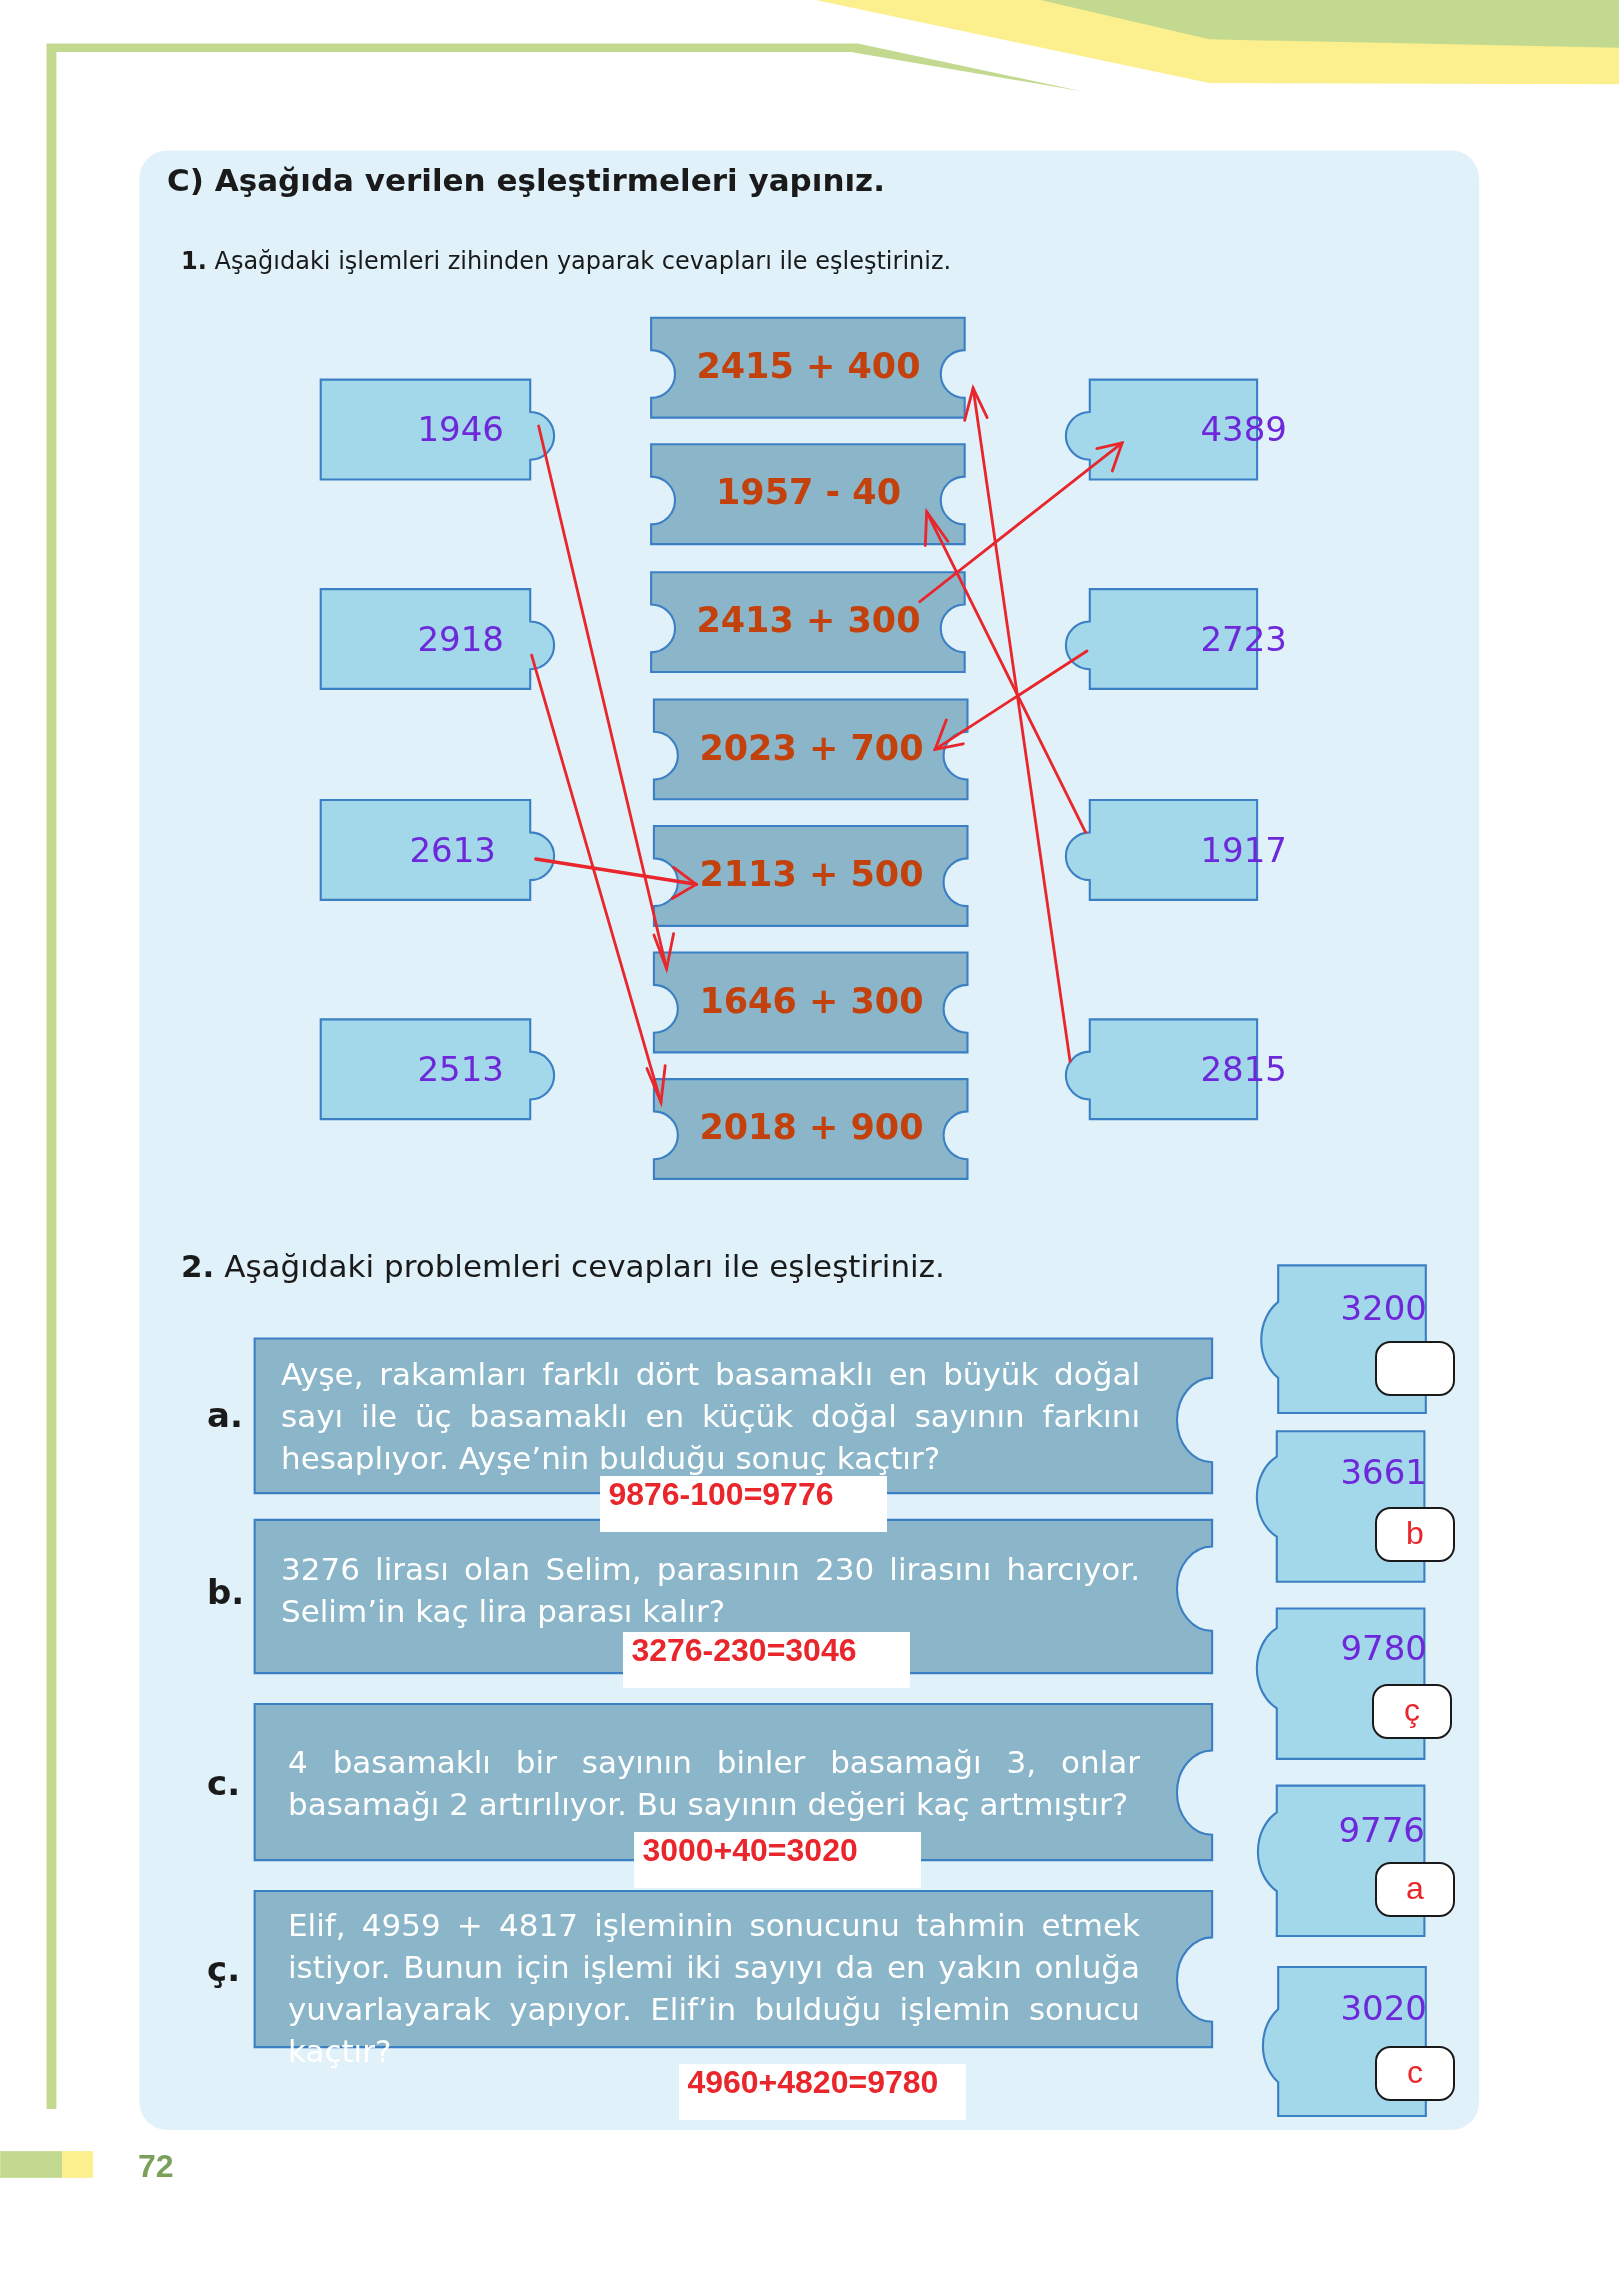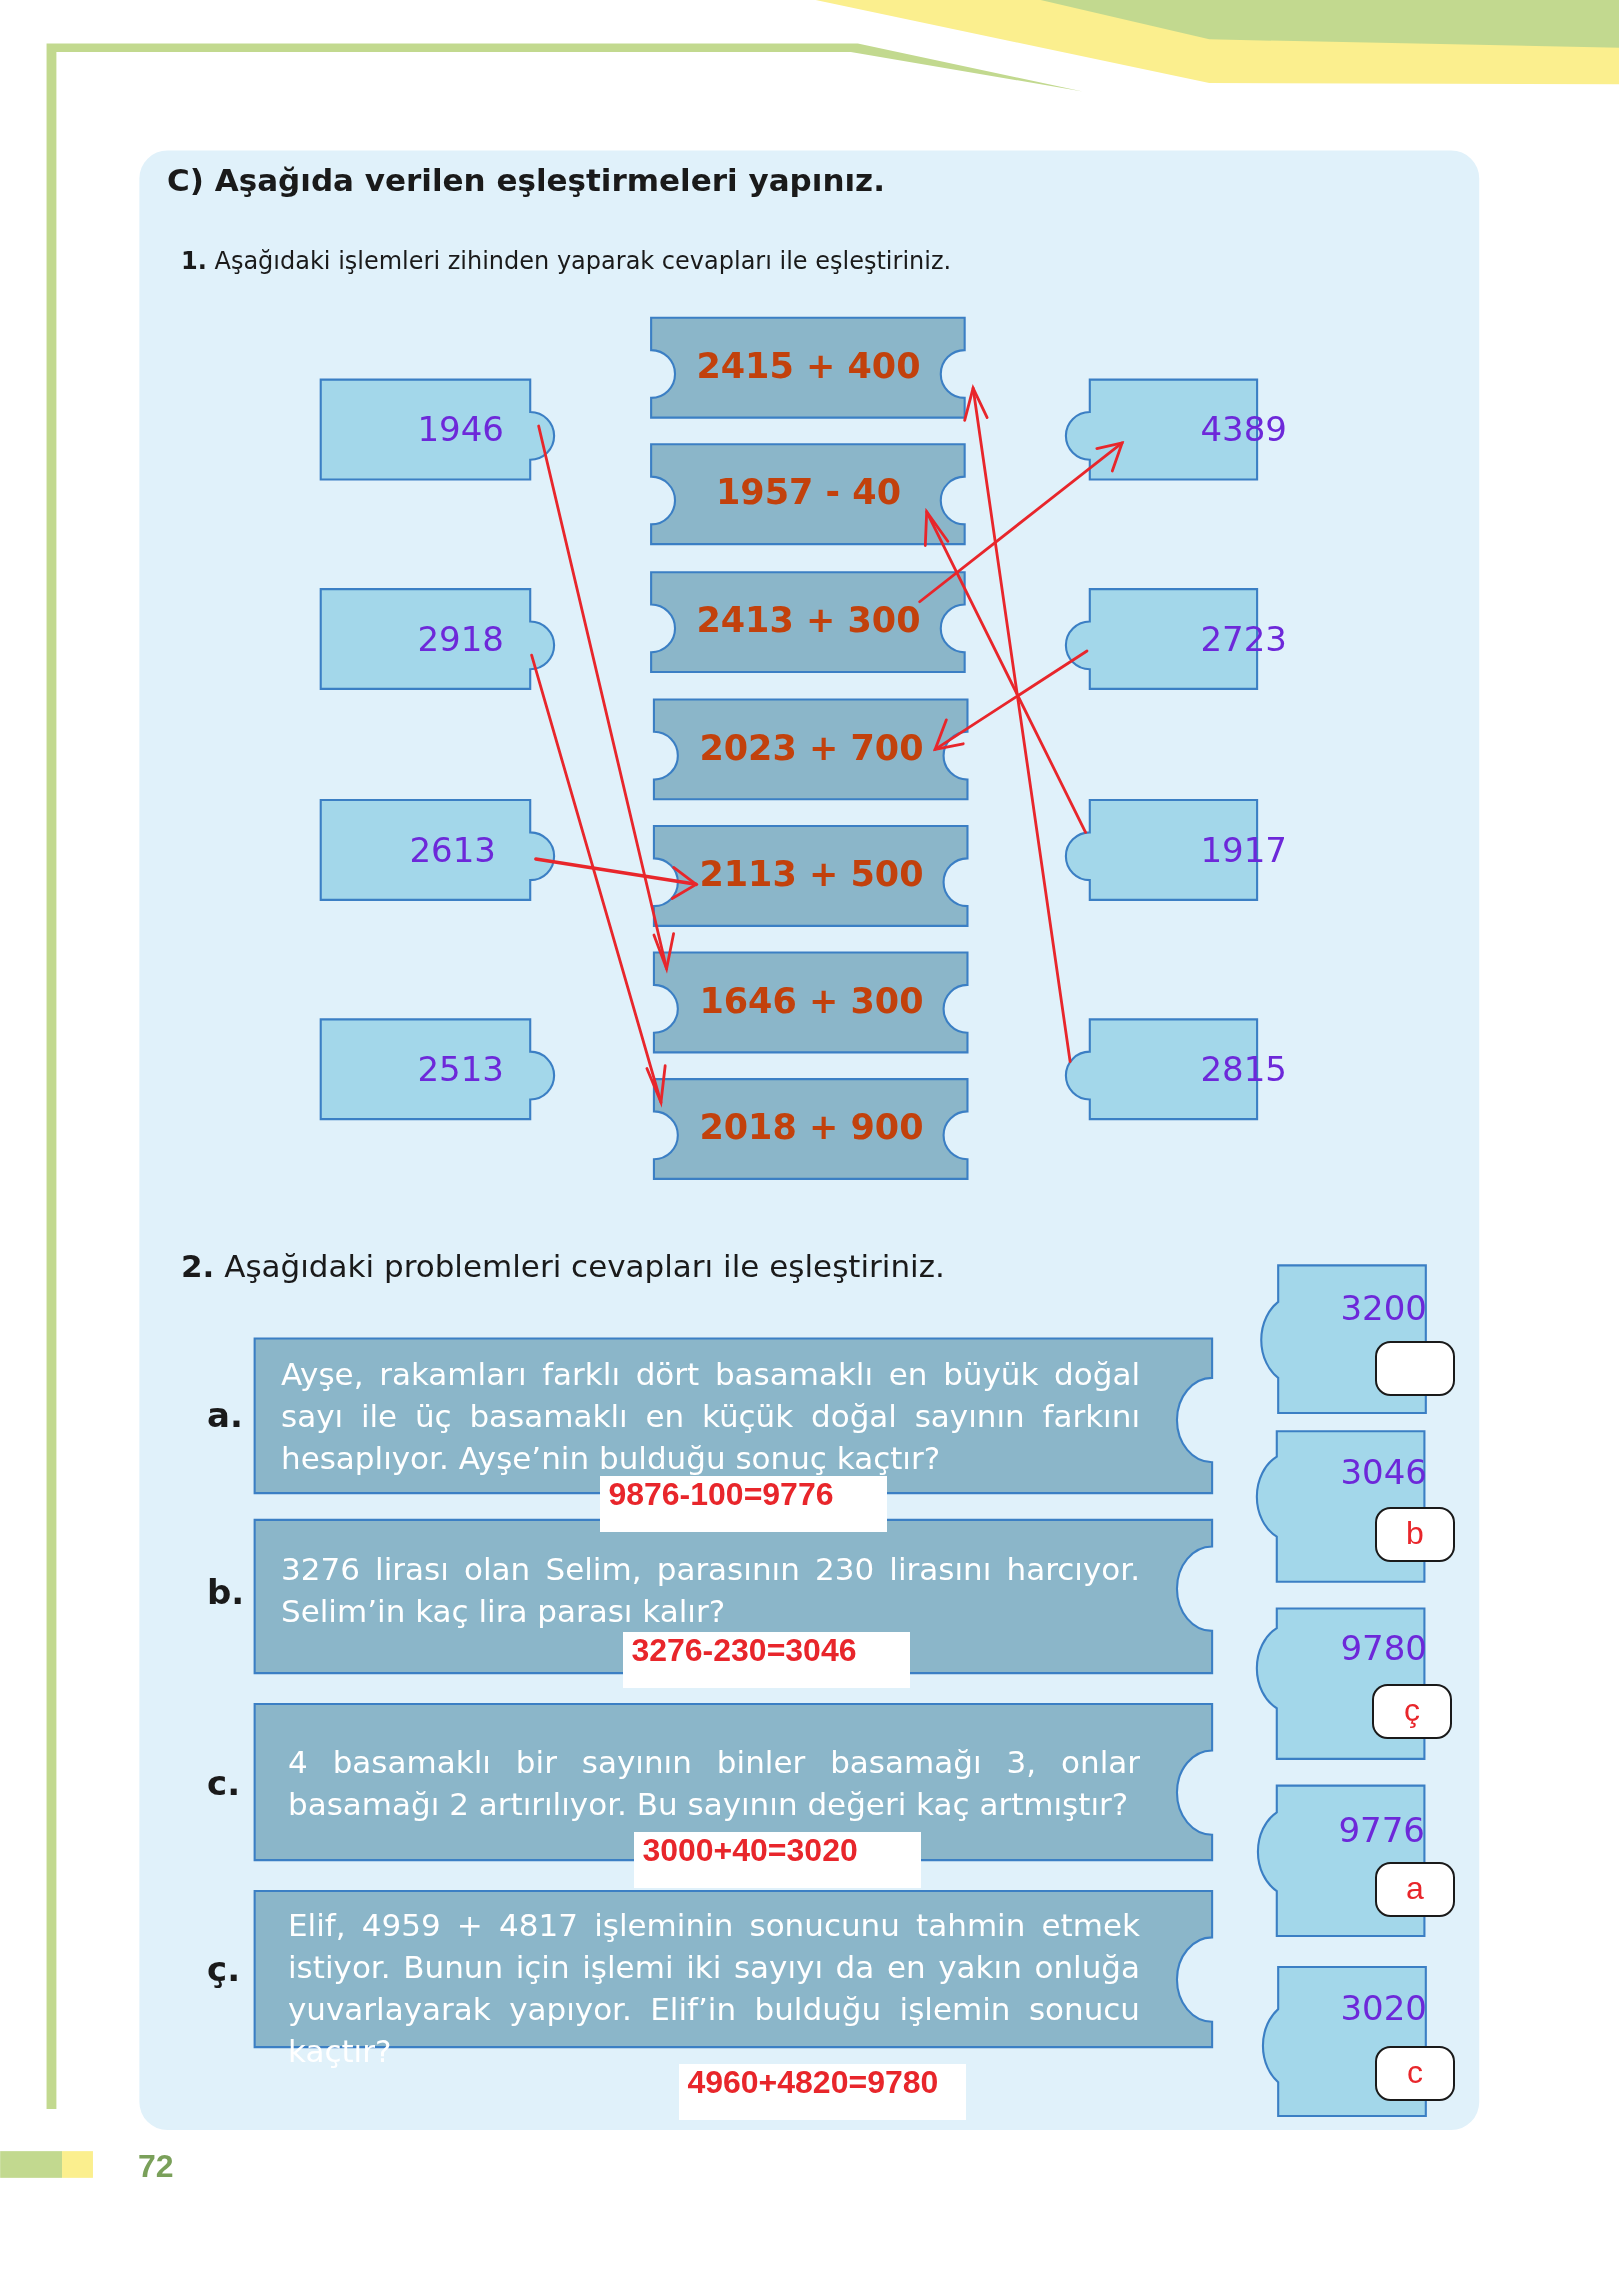--- a/index.html
+++ b/index.html
@@ -148,21 +148,21 @@
 <div class="abs problem-text" style="left:288px;top:1741px;width:852px;">4 basamaklı bir sayının binler basamağı 3, onlar basamağı 2 artırılıyor. Bu sayının değeri kaç artmıştır?</div>
 <div class="abs answer-box" style="left:634px;top:1832px;width:270px;height:56px;">3000+40=3020</div>
 
 <div class="abs problem-letter" style="left:207px;top:1949px;">ç.</div>
 <div class="abs problem-text" style="left:288px;top:1904px;width:852px;">Elif, 4959 + 4817 işleminin sonucunu tahmin etmek istiyor. Bunun için işlemi iki sayıyı da en yakın onluğa yuvarlayarak yapıyor. Elif’in bulduğu işlemin sonucu kaçtır?</div>
 <div class="abs answer-box" style="left:679px;top:2064px;width:270px;height:56px;">4960+4820=9780</div>
 
 <div class="abs num-dark" style="left:1286px;top:1288px;width:141px;">3200</div>
 <div class="abs letter-badge" style="left:1375px;top:1341px;width:76px;height:51px;"></div>
 
-<div class="abs num-dark" style="left:1286px;top:1452px;width:141px;">3046</div>
+<div class="abs num-dark" style="left:1286px;top:1452px;width:141px;">3661</div>
 <div class="abs letter-badge" style="left:1375px;top:1507px;width:76px;height:51px;">b</div>
 
 <div class="abs num-dark" style="left:1286px;top:1628px;width:141px;">9780</div>
 <div class="abs letter-badge" style="left:1372px;top:1684px;width:76px;height:51px;">ç</div>
 
 <div class="abs num-dark" style="left:1284px;top:1810px;width:141px;">9776</div>
 <div class="abs letter-badge" style="left:1375px;top:1862px;width:76px;height:51px;">a</div>
 
 <div class="abs num-dark" style="left:1286px;top:1988px;width:141px;">3020</div>
 <div class="abs letter-badge" style="left:1375px;top:2046px;width:76px;height:51px;">c</div>

